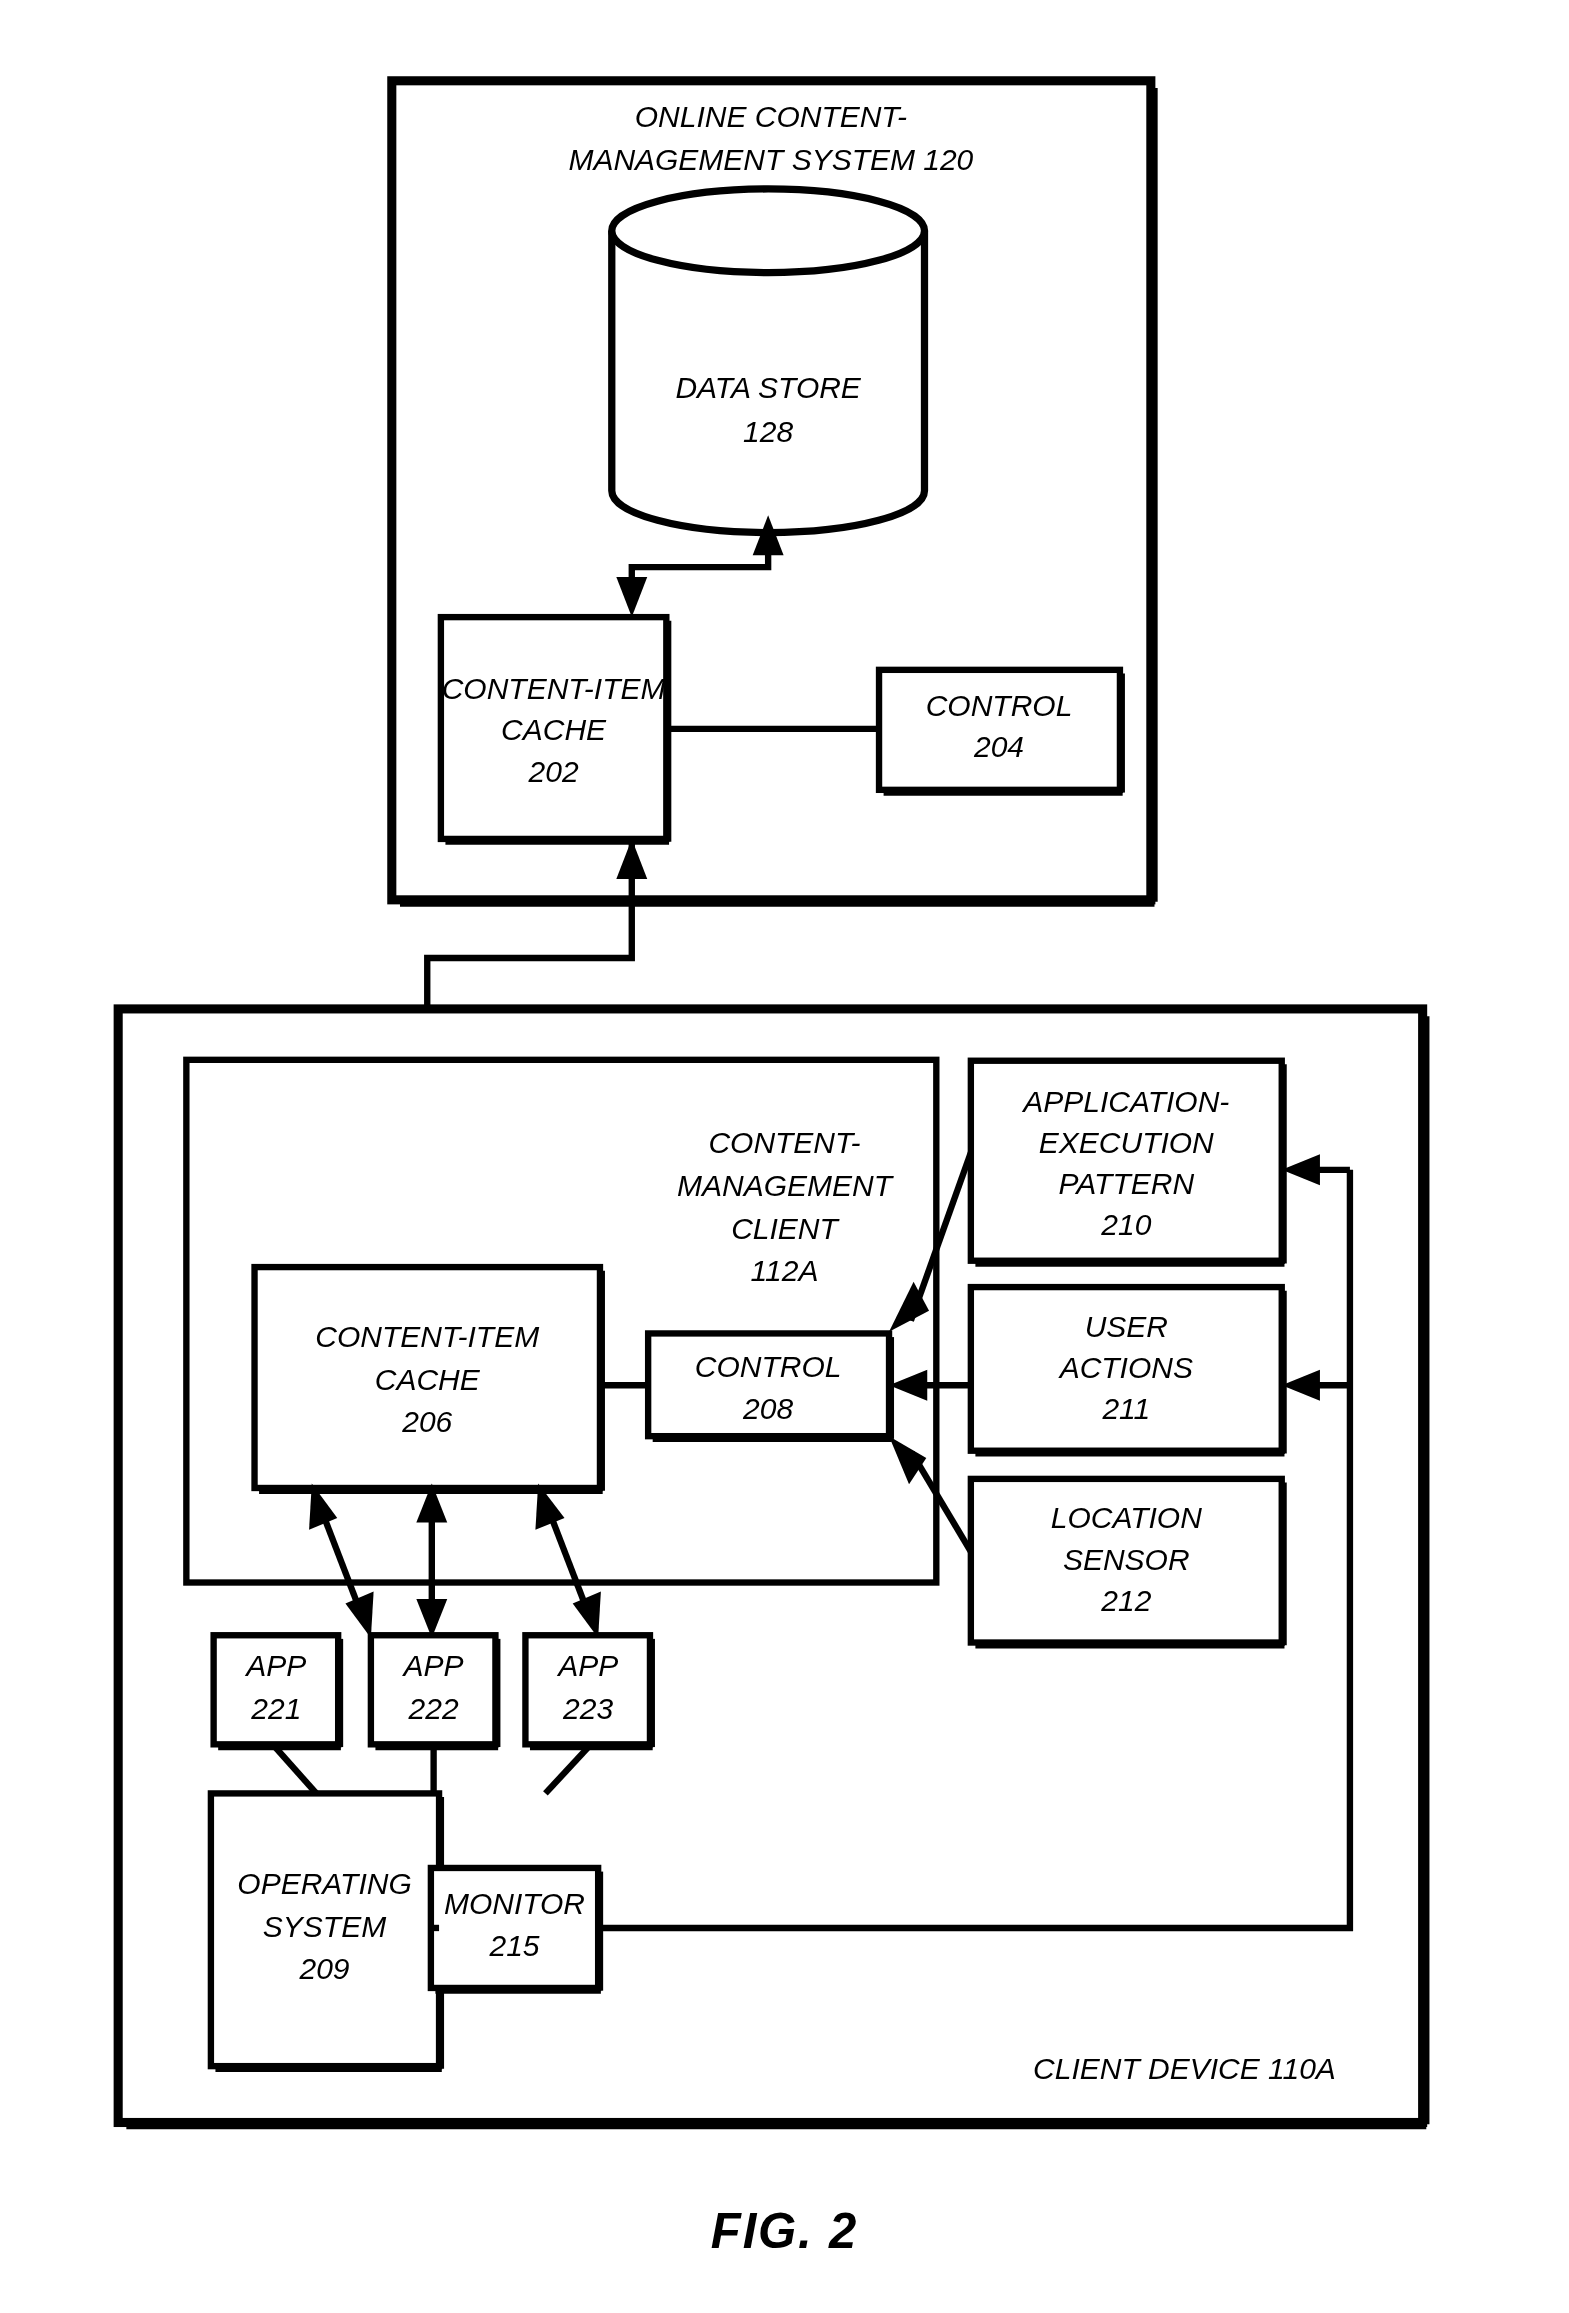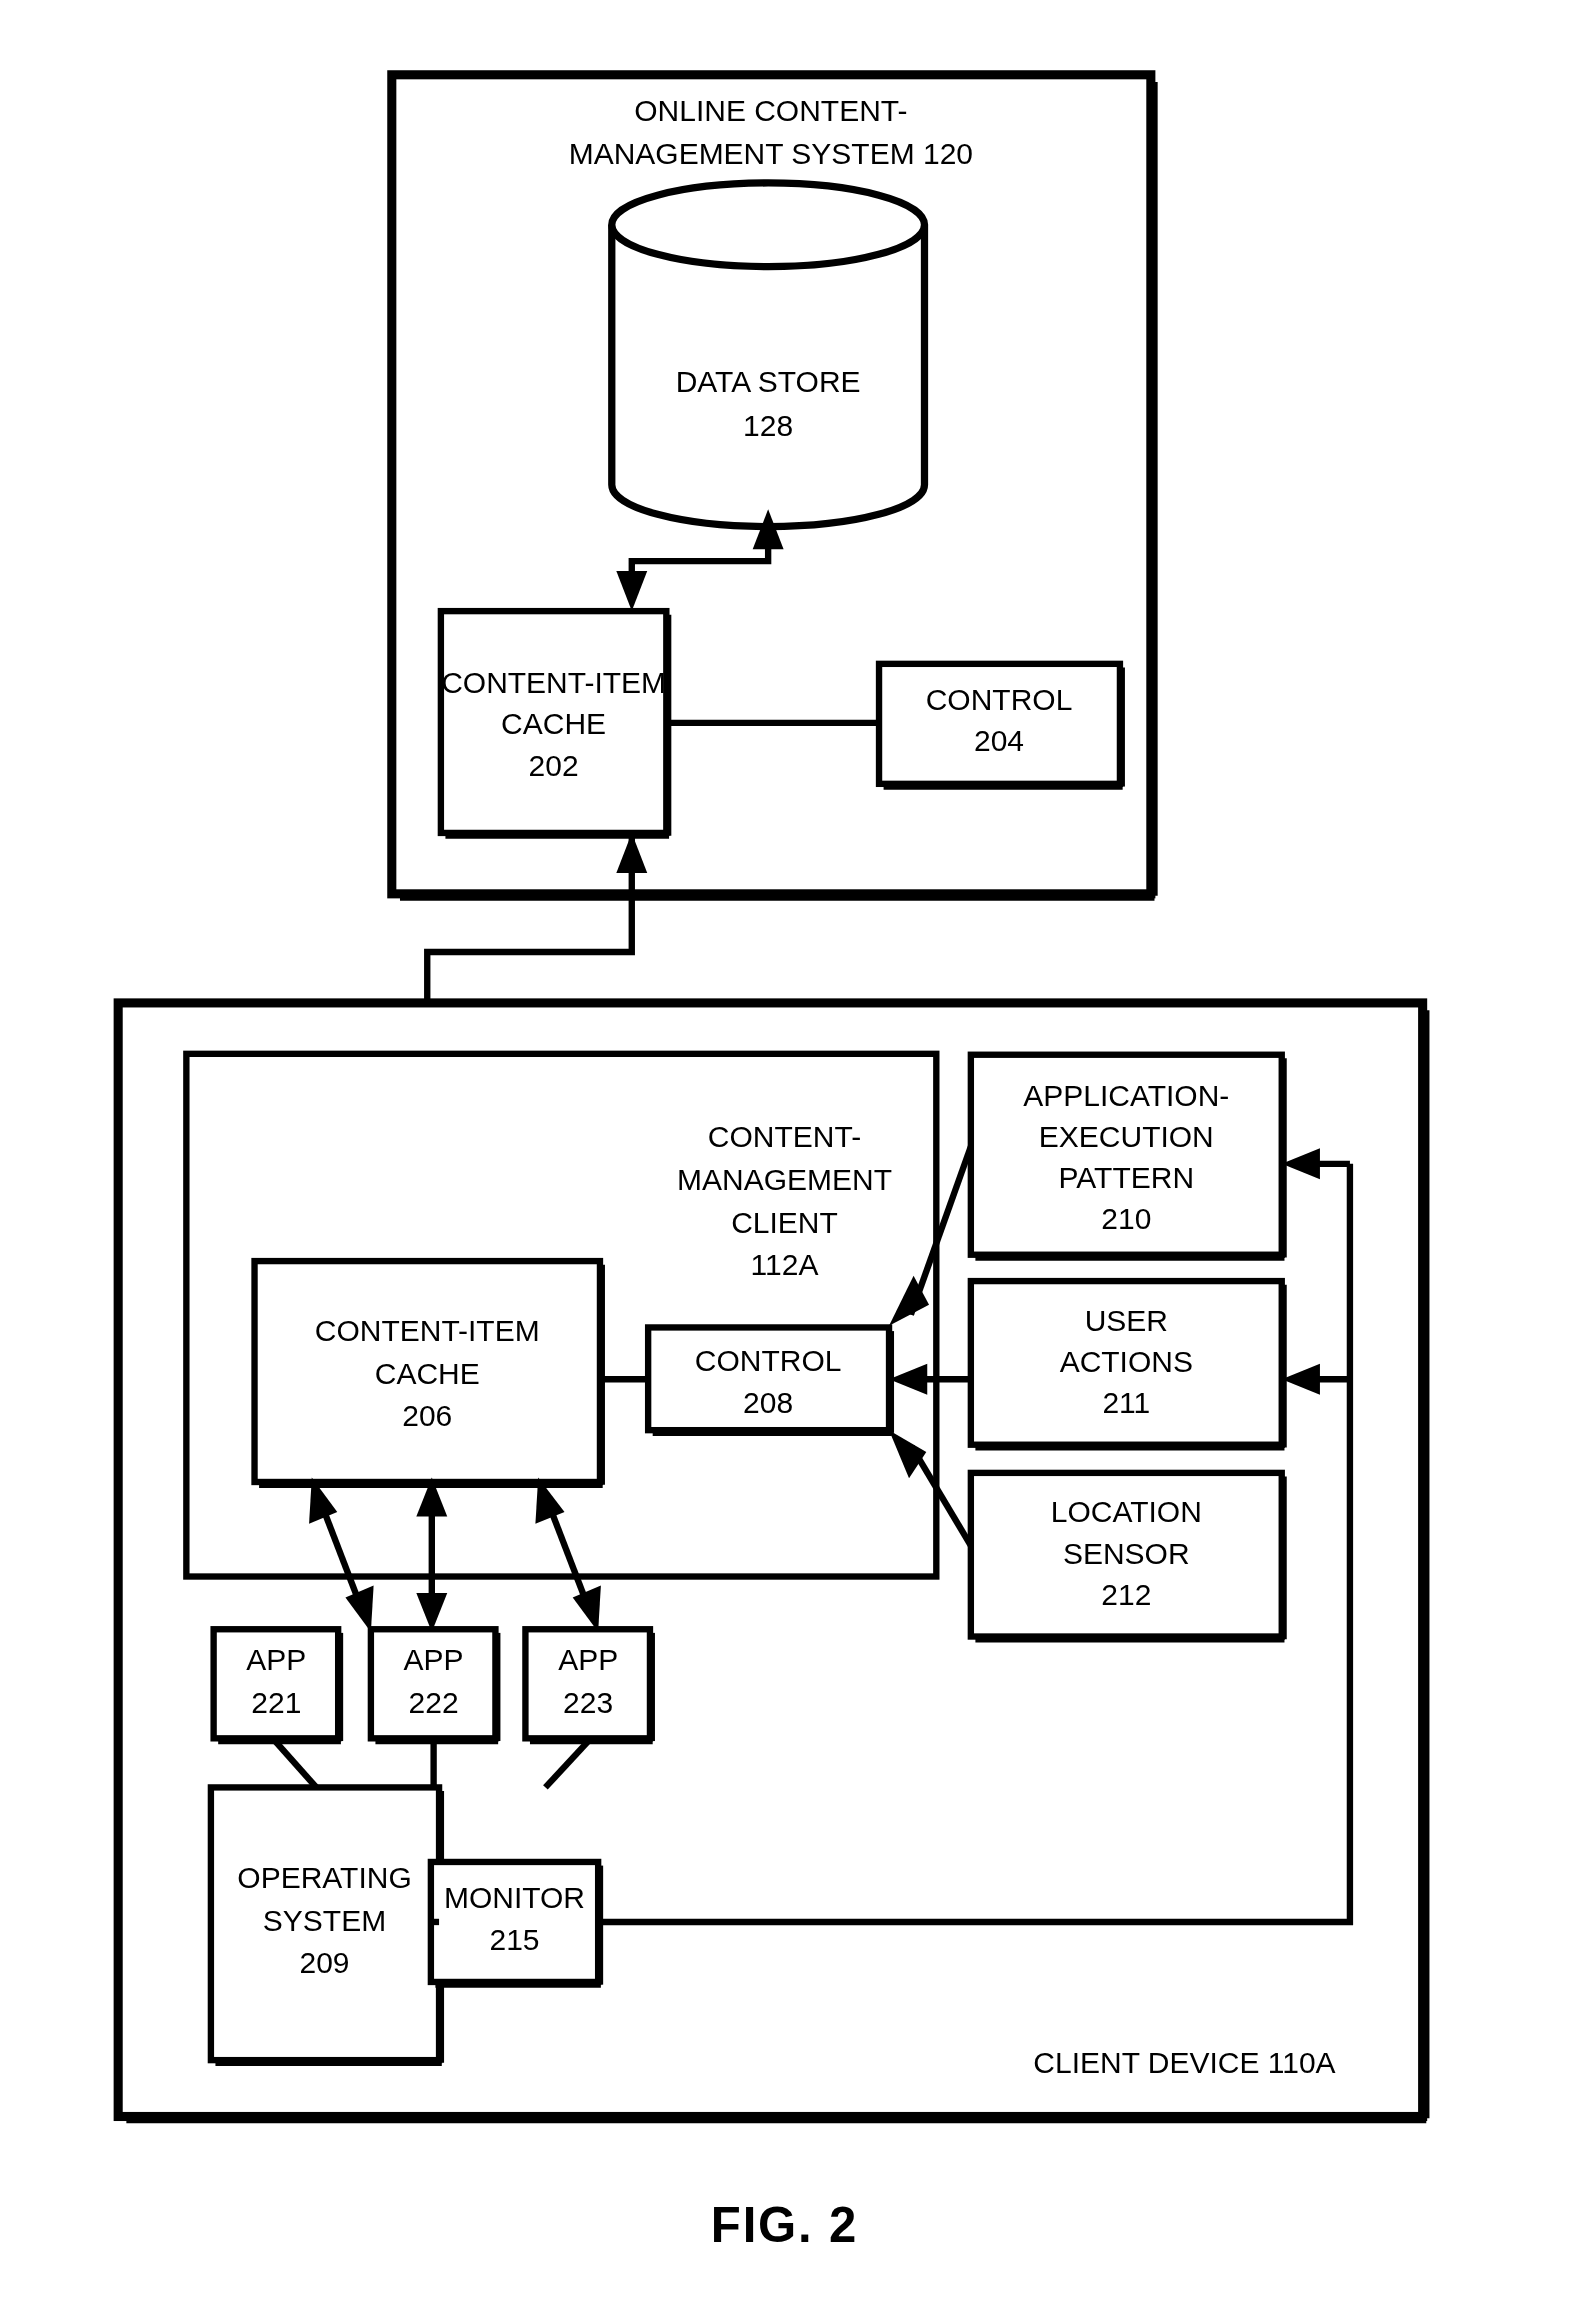--- a/index.html
+++ b/index.html
@@ -10,23 +10,24 @@
   body {
     width: 1569px;
     height: 2314px;
     font-family: "Liberation Sans", sans-serif;
     color: #000000;
     position: relative;
     overflow: hidden;
   }
   #fig-root {
     position: absolute;
-    top: 0; left: 0;
+    top: 6px; left: 0;
     width: 1569px;
     height: 1964px;
+    font-style: italic;
   }
   svg { display: block; }
   .blk-line {
     fill: none;
     stroke: #000000;
     stroke-width: 7;
   }
   .blk-line-thick {
     fill: none;
     stroke: #000000;

